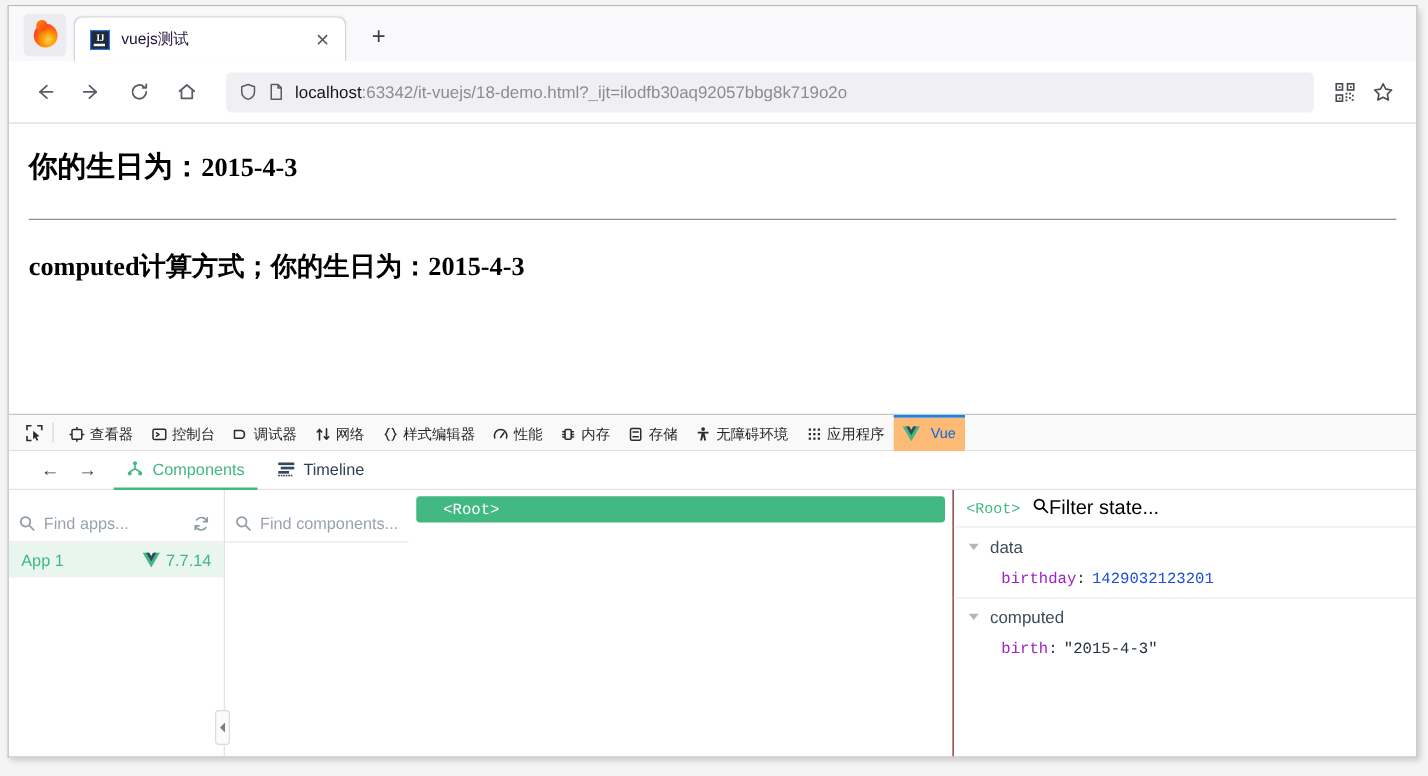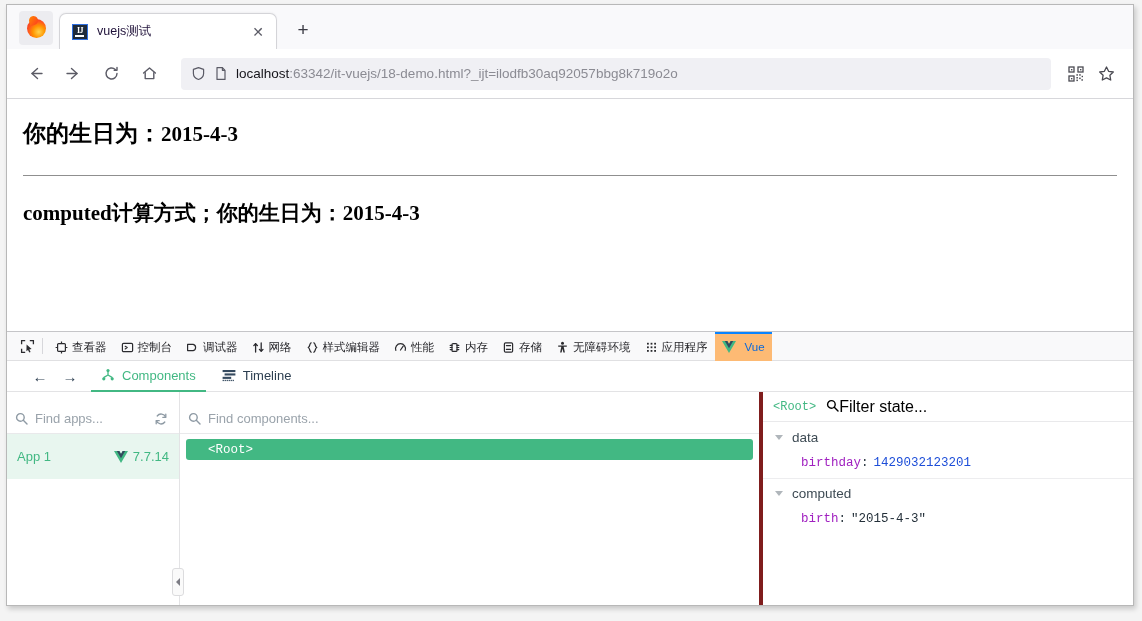--- a/index.html
+++ b/index.html
@@ -224,22 +224,22 @@
   .dt-body { flex: 1; display: flex; min-height: 0; }
 
   .pane-apps {
     width: 172px; flex: none;
     border-right: 1px solid #e3e3e5;
     display: flex; flex-direction: column;
     position: relative;
   }
   .pane-tree {
     flex: 1;
-    border-right: 4px solid #7f1d1d;
-    display: flex; flex-direction: column;
+    border-right: 1px solid #7f1d1d;
+    display: flex; 
     min-width: 0;
   }
   .pane-state {
     width: 370px; flex: none;
     display: flex; flex-direction: column;
   }
 
   .searchrow {
     height: 30px; flex: none;
     border-bottom: 1px solid #e9e9eb;
@@ -252,21 +252,21 @@
   .searchrow .sph {
     font-size: 13px; color: #9aa3ab; flex: 1;
   }
   .refresh-btn {
     width: 20px; height: 20px;
     display: flex; align-items: center; justify-content: center;
     color: #8e9aa4;
   }
 
   .app-row {
-    height: 45px;
+    height: 28px;
     background: #e8f6ef;
     display: flex; align-items: center;
     padding: 0 10px;
     box-sizing: border-box;
     font-size: 13px;
     color: #42b883;
   }
   .app-row .appname { flex: 1; }
   .app-row .appver { display: flex; align-items: center; }
   .app-row .appver .v { margin-left: 5px; }

